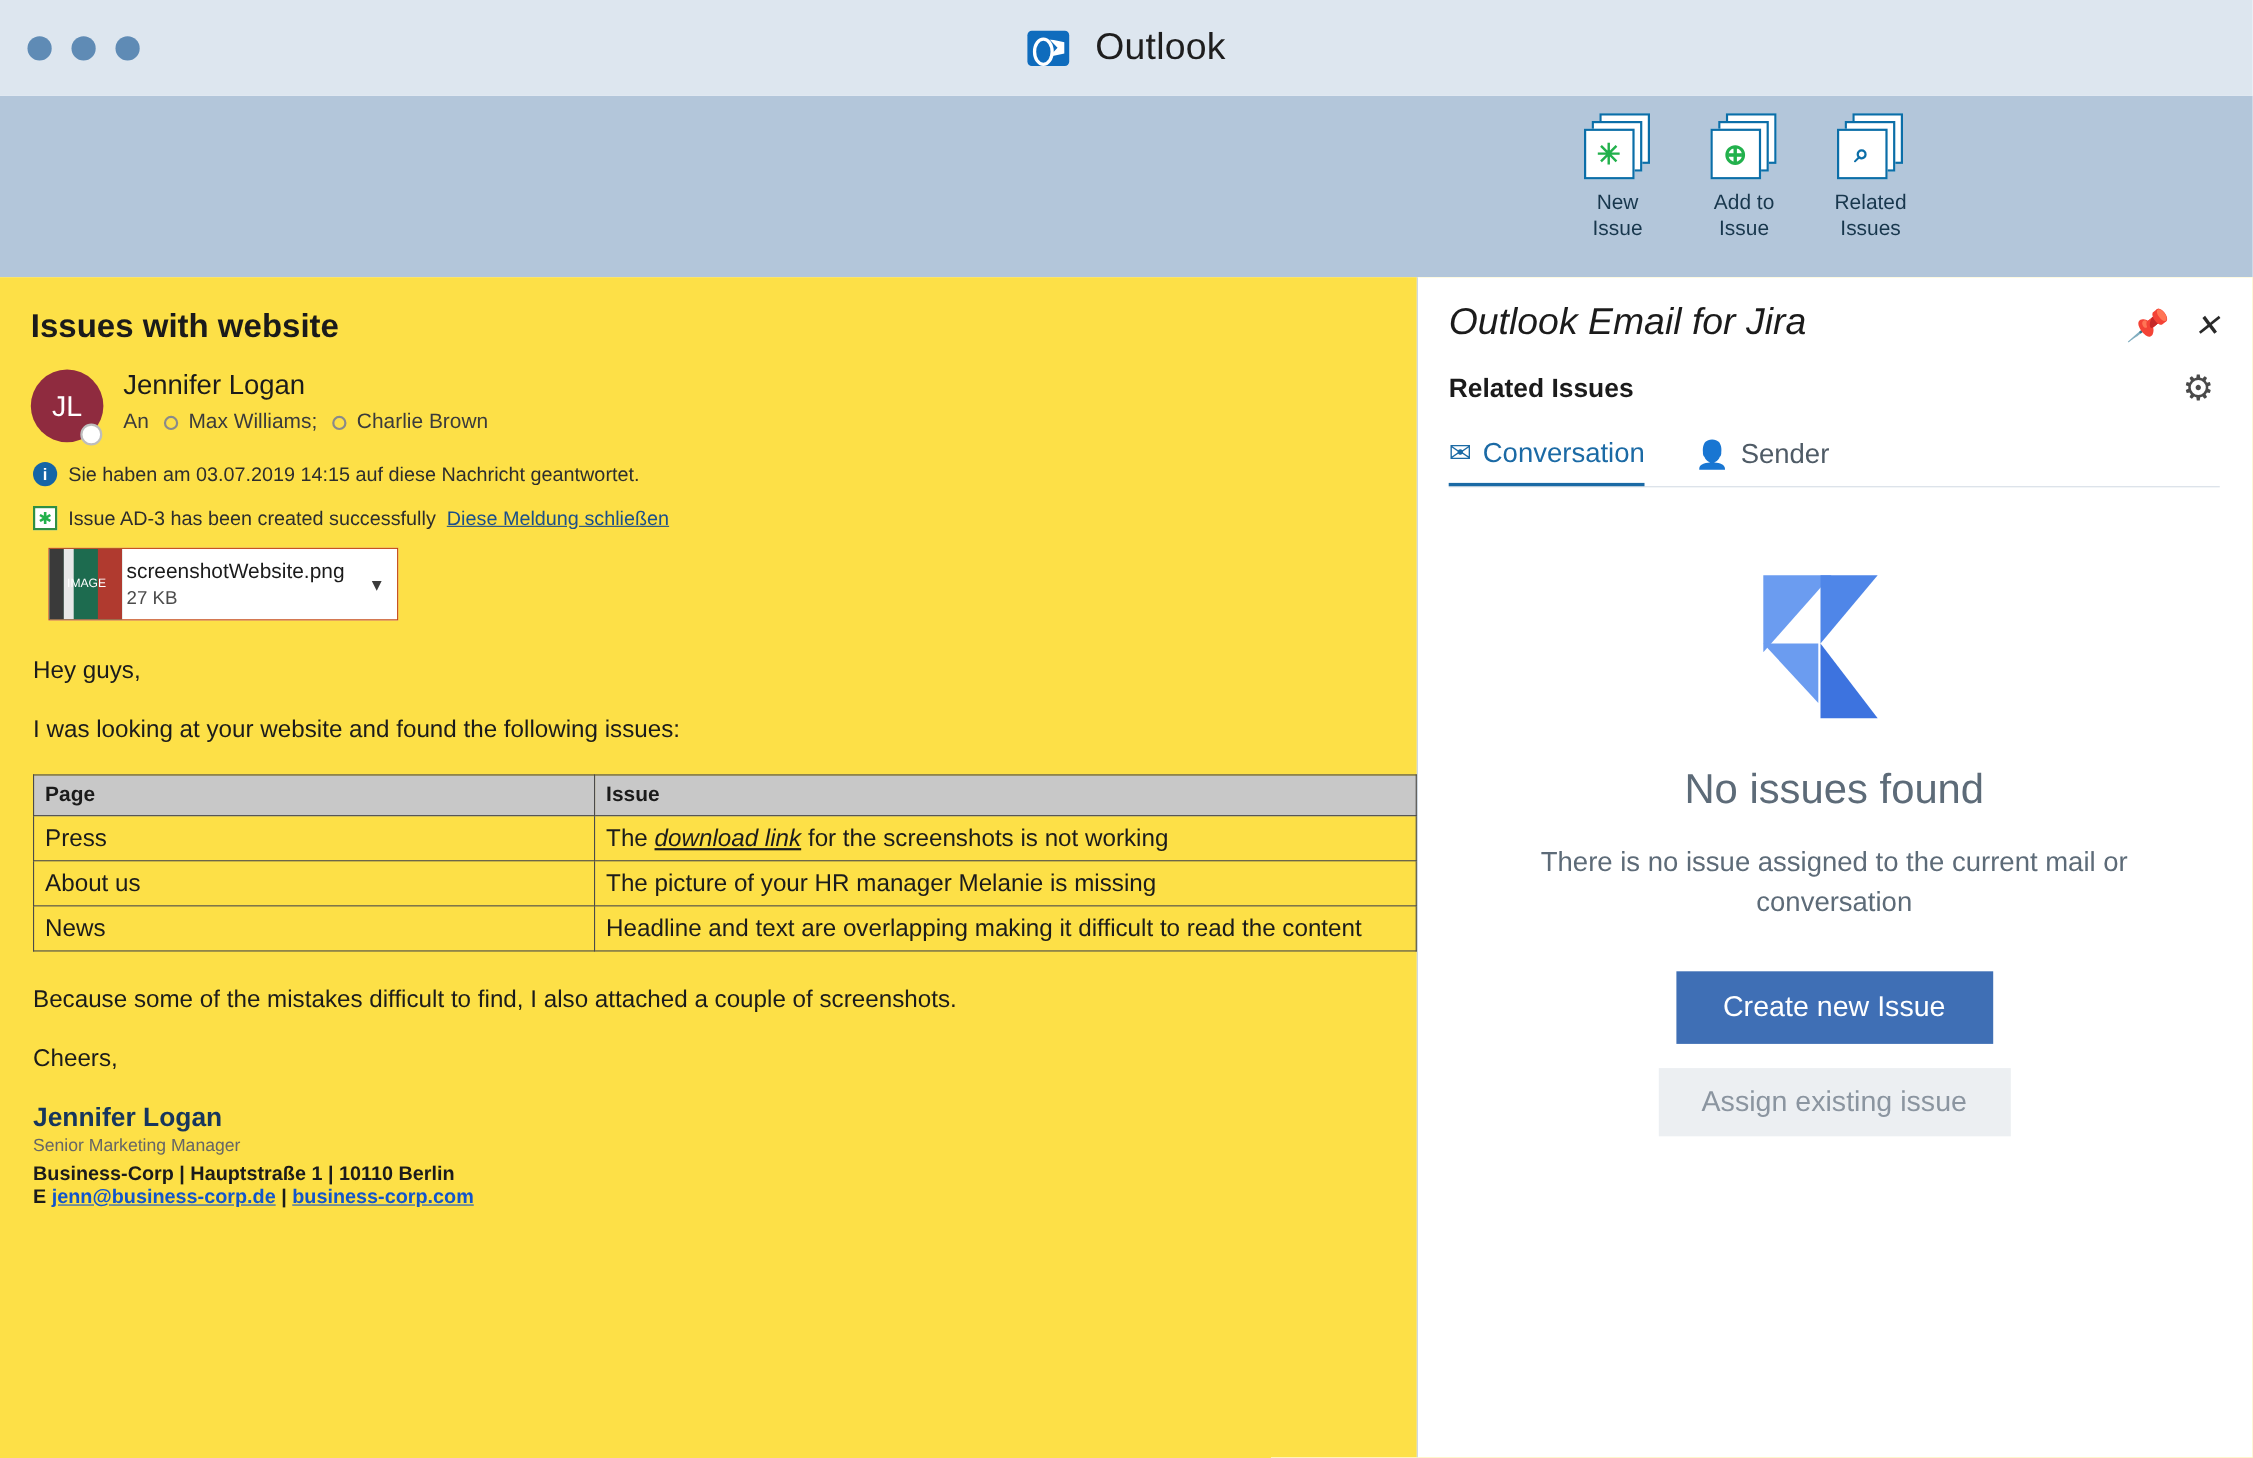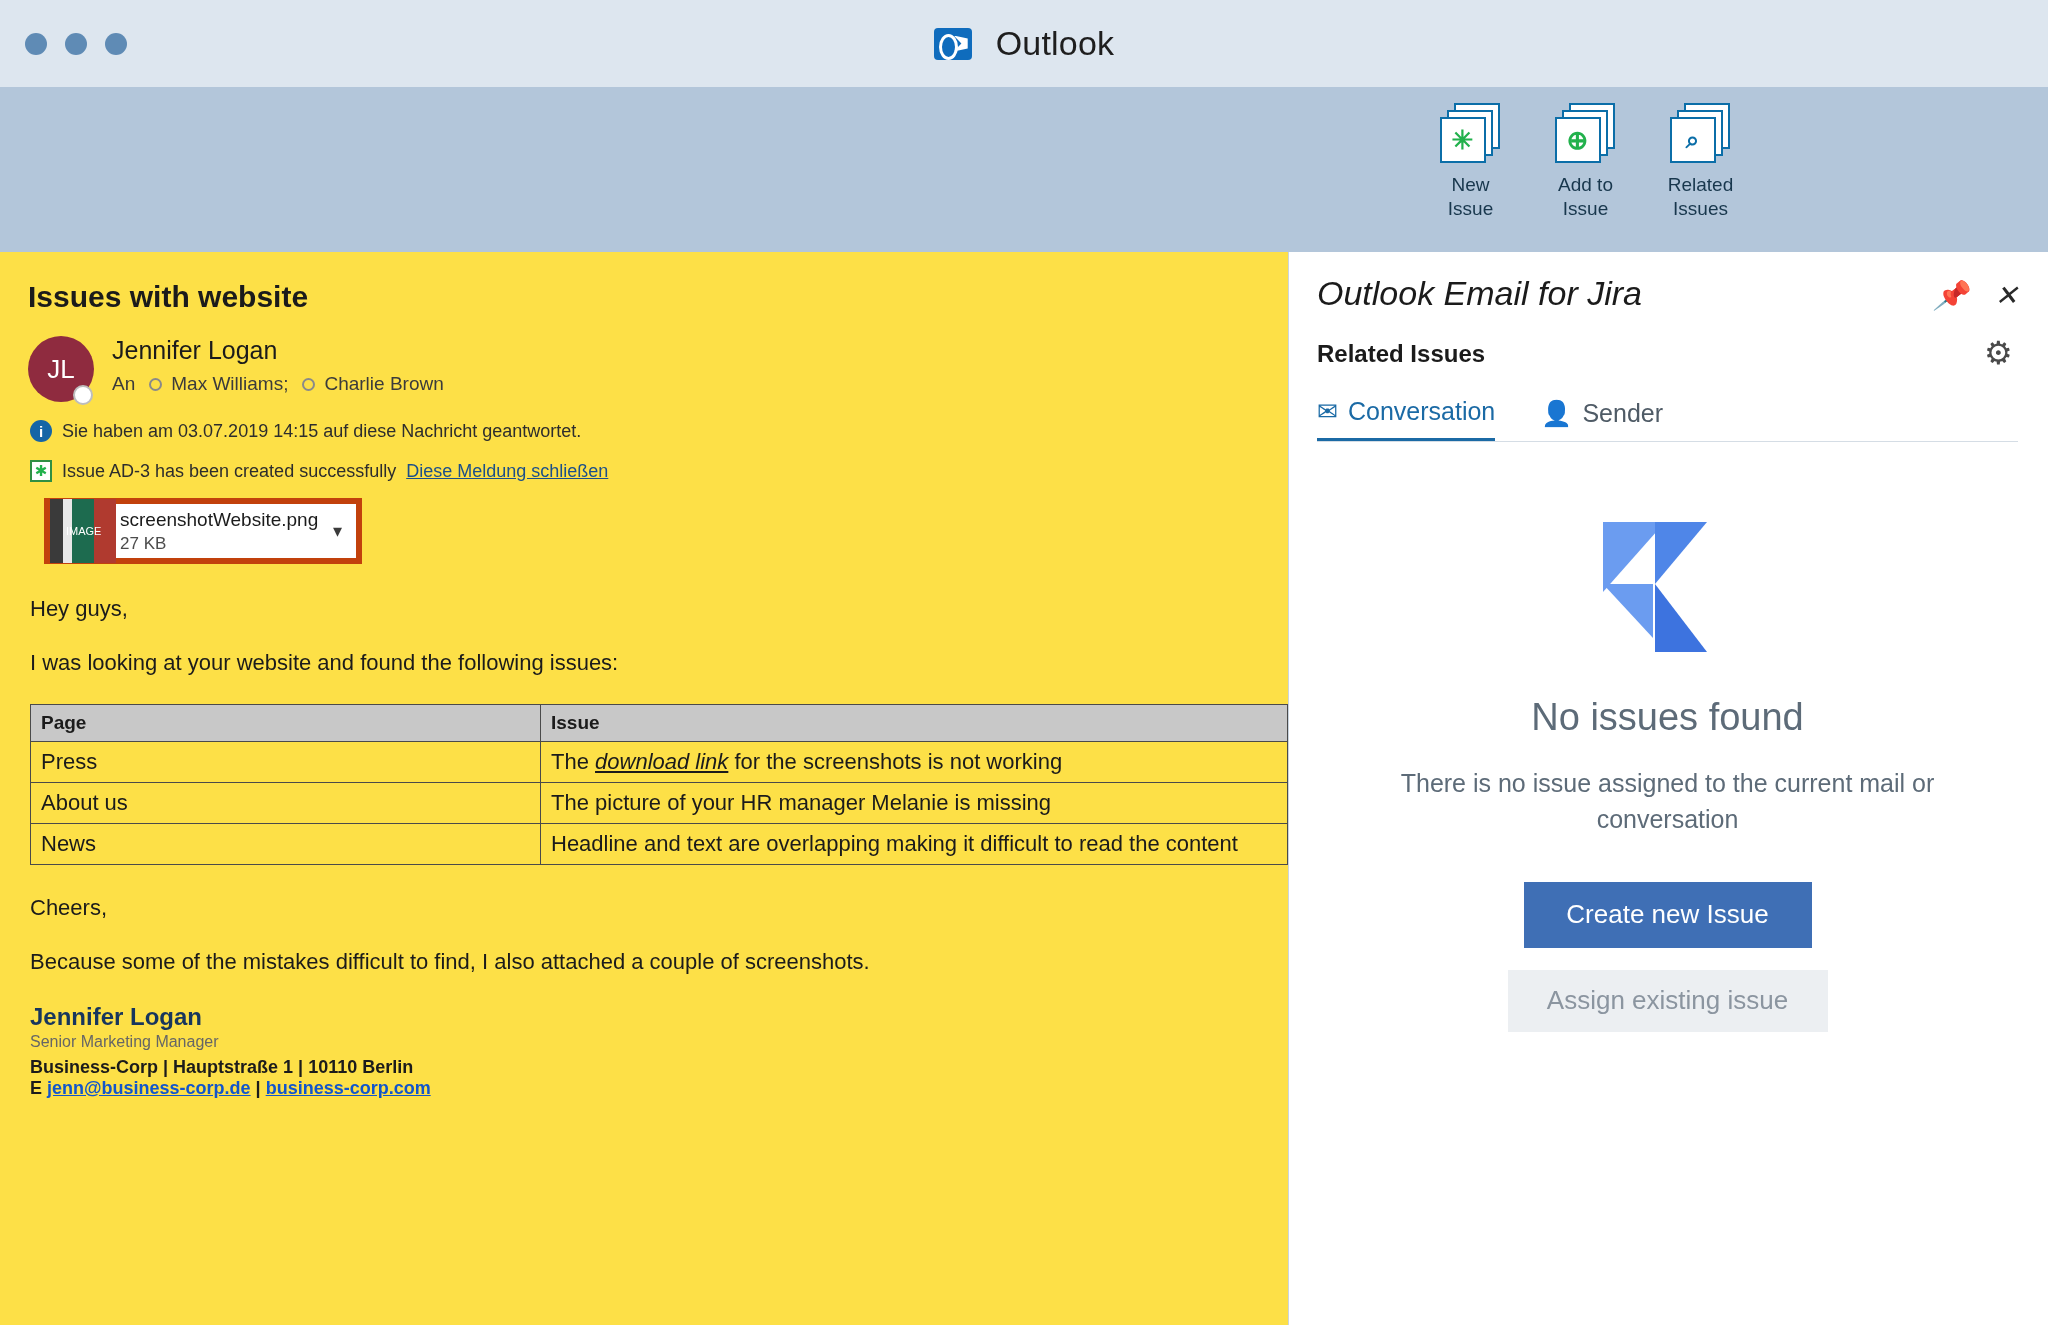--- a/index.html
+++ b/index.html
@@ -189,21 +189,21 @@
     border: 2px solid #2f8f43;
     color: #22b14c;
     font-size: 15px;
     display: flex; align-items: center; justify-content: center;
     flex: 0 0 auto;
   }
   .info-line a { color: #1b4f8a; }
   .attachment {
     margin: 16px 0 0 28px;
     width: 318px; height: 66px;
-    border: 6px solid #c2410c;
+    border: 1px solid #c2410c;
     background: #fff;
     display: flex; align-items: center;
     cursor: pointer;
   }
   .att-thumb {
     width: 66px; height: 64px;
     background: #1d6b4f;
     position: relative;
     flex: 0 0 auto;
     overflow: hidden;
@@ -480,22 +480,22 @@
               <td class="page">About us</td>
               <td>The picture of your HR manager Melanie is missing</td>
             </tr>
             <tr>
               <td class="page">News</td>
               <td>Headline and text are overlapping making it difficult to read the content</td>
             </tr>
           </tbody>
         </table>
 
+        <p>Because some of the mistakes difficult to find, I also attached a couple of screenshots.</p>
         <p>Cheers,</p>
-        <p>Because some of the mistakes difficult to find, I also attached a couple of screenshots.</p>
 
         <div>
           <div class="sig-name">Jennifer Logan</div>
           <div class="sig-role">Senior Marketing Manager</div>
           <div class="sig-line">Business-Corp | Hauptstraße 1 | 10110 Berlin</div>
           <div class="sig-line">
             <span>E </span><a href="#">jenn@business-corp.de</a><span> | </span><a href="#">business-corp.com</a>
           </div>
         </div>
       </div>

